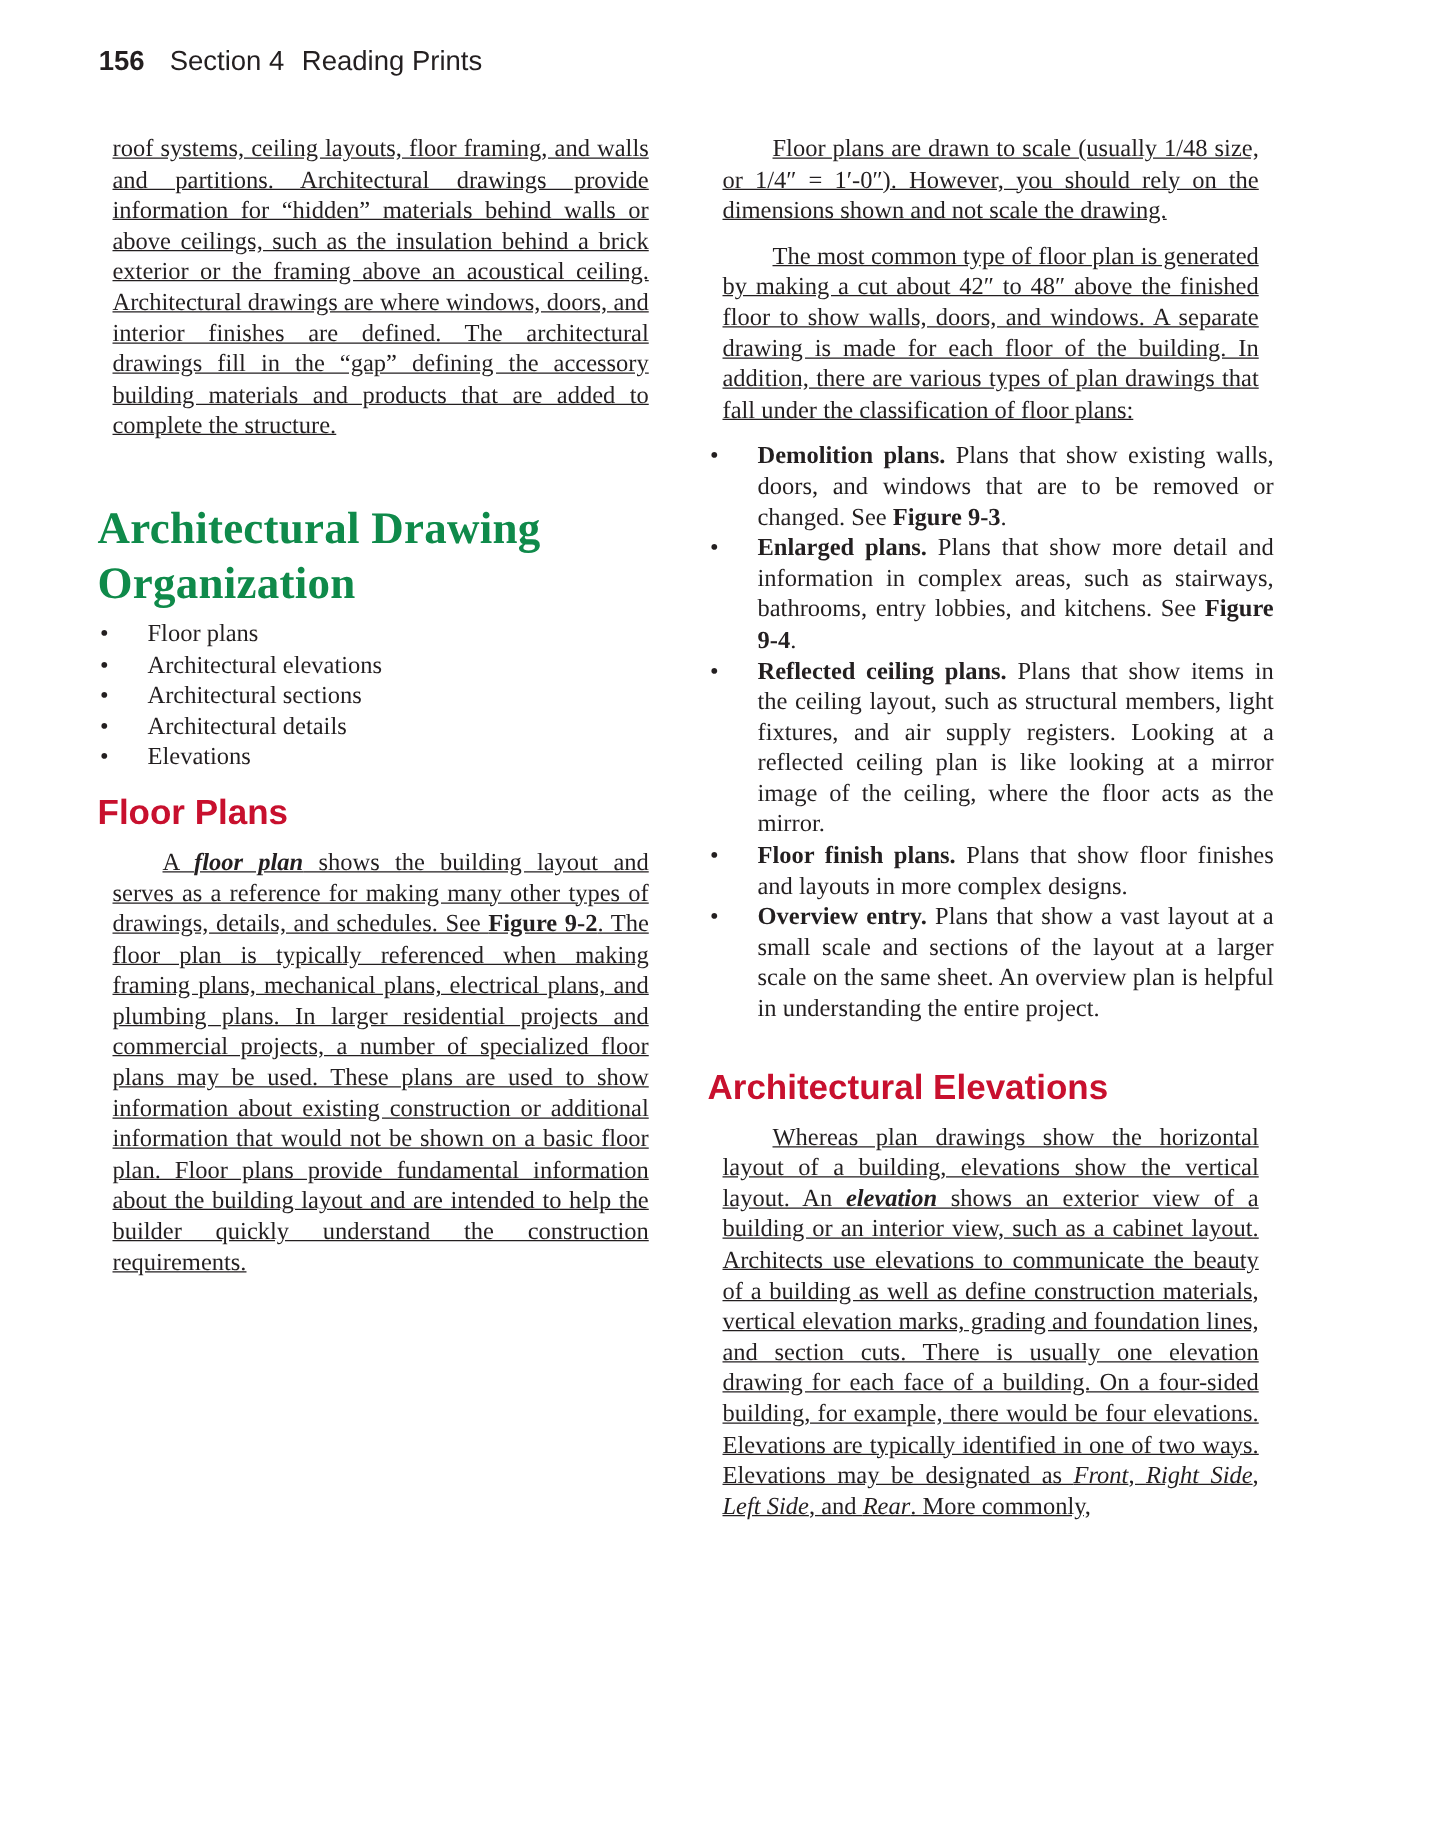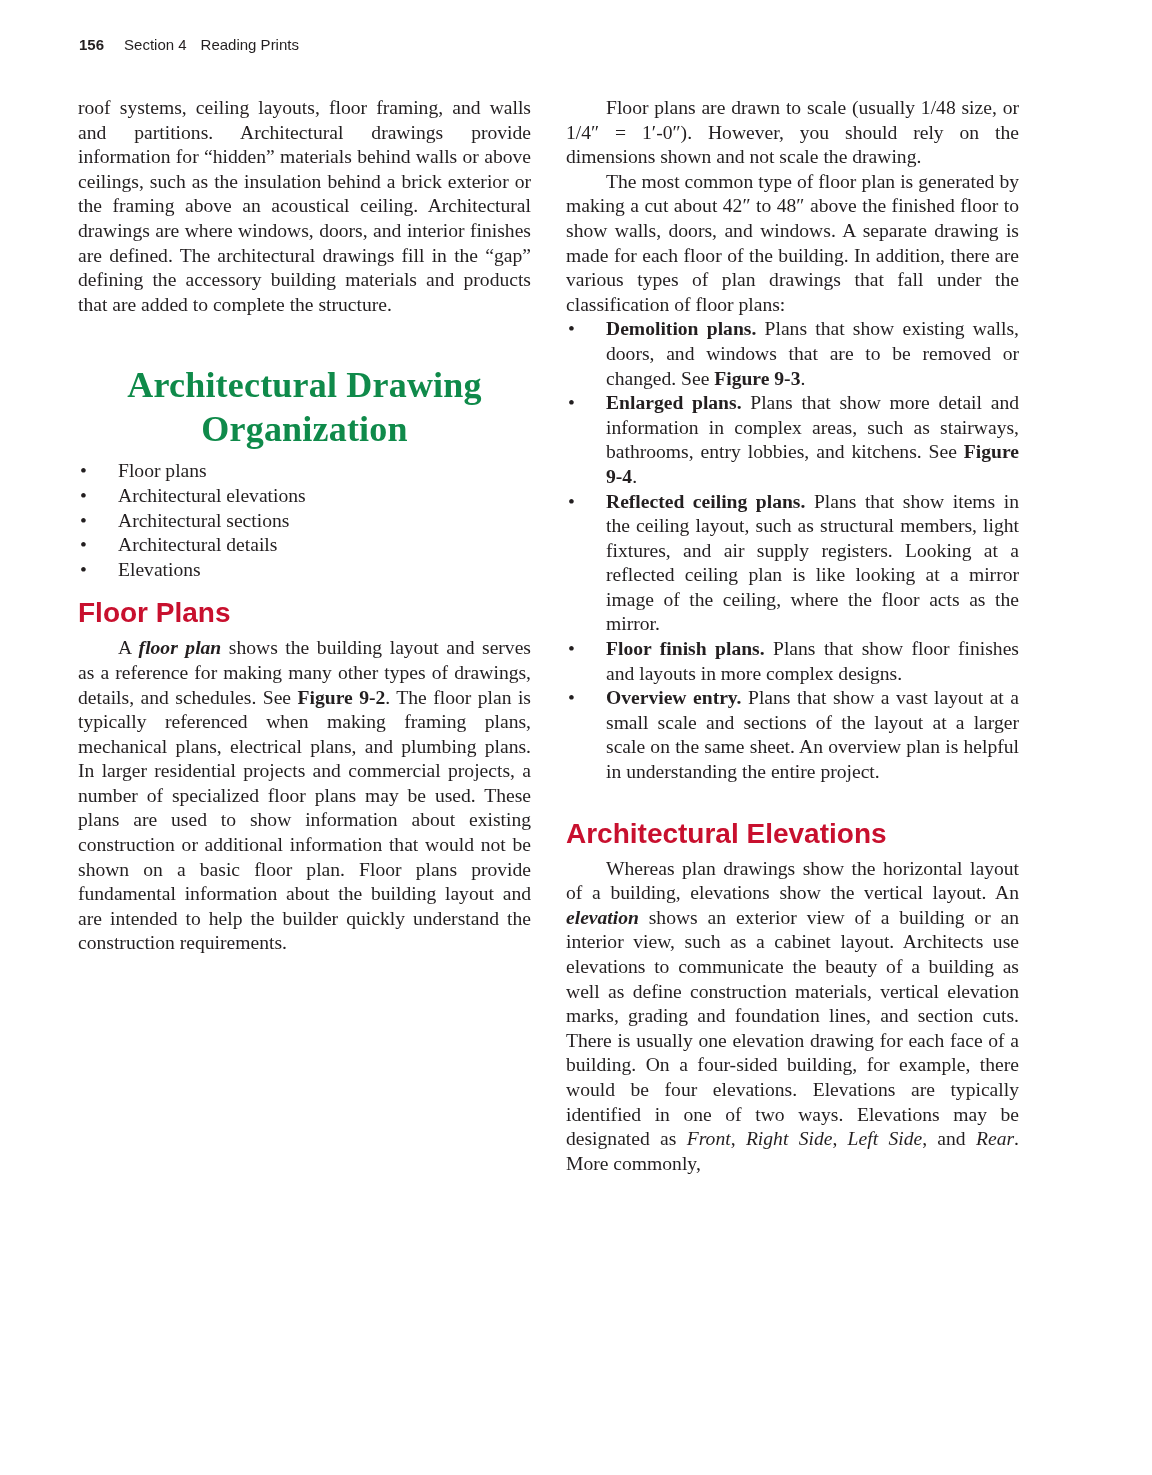--- a/index.html
+++ b/index.html
@@ -1,28 +1,28 @@
 <!DOCTYPE html>
 <html><head>
 <meta charset="utf-8">
 <style>
   html, body { margin: 0; padding: 0; background: #ffffff; }
   body { width: 1152px; height: 1475px; position: relative; overflow: hidden; color: #231f20; }
-  .running-head { position: absolute; left: 79px; top: 36px; font-family: "Liberation Sans", sans-serif; font-size: 15px; color: #231f20; white-space: nowrap; }
+  .running-head { position: absolute; left: 79px; top: 36px; font-family: "Liberation Sans", sans-serif; font-size: 22px; color: #231f20; white-space: nowrap; }
   .running-head .pg { font-weight: bold; margin-right: 20px; }
   .running-head .sec { margin-right: 14px; }
   .col { position: absolute; top: 96px; width: 453px; font-family: "Liberation Serif", serif; font-size: 19.6px; line-height: 24.6px; text-align: justify; }
   .col.left { left: 78px; }
   .col.right { left: 566px; }
-  p { margin: 0; }
+  p { margin: 12px; text-decoration: underline; }
   p.ind { text-indent: 40px; }
   .b { font-weight: bold; }
   .bi { font-weight: bold; font-style: italic; }
   .i { font-style: italic; }
-  h1.major { font-family: "Liberation Serif", serif; font-weight: bold; color: #0f8a4a; font-size: 36px; line-height: 44px; margin: 46px 0 8px 0; text-align: center; letter-spacing: 0.2px; }
+  h1.major { font-family: "Liberation Serif", serif; font-weight: bold; color: #0f8a4a; font-size: 36px; line-height: 44px; margin: 46px 0 8px 0; text-align: left; letter-spacing: 0.2px; }
   h2.sub { font-family: "Liberation Sans", sans-serif; font-weight: bold; color: #c8102e; font-size: 28px; line-height: 34px; margin: 14px 0 6px 0; text-align: left; }
   h2.sub.elev { margin-top: 32px; }
   ul.bul { list-style: none; margin: 0; padding: 0; }
   ul.bul li { position: relative; padding-left: 40px; text-align: justify; }
   ul.bul li .dot { position: absolute; left: 2px; top: 0; }
   ul.simple li { text-align: left; }
 </style>
 </head>
 <body>
 

